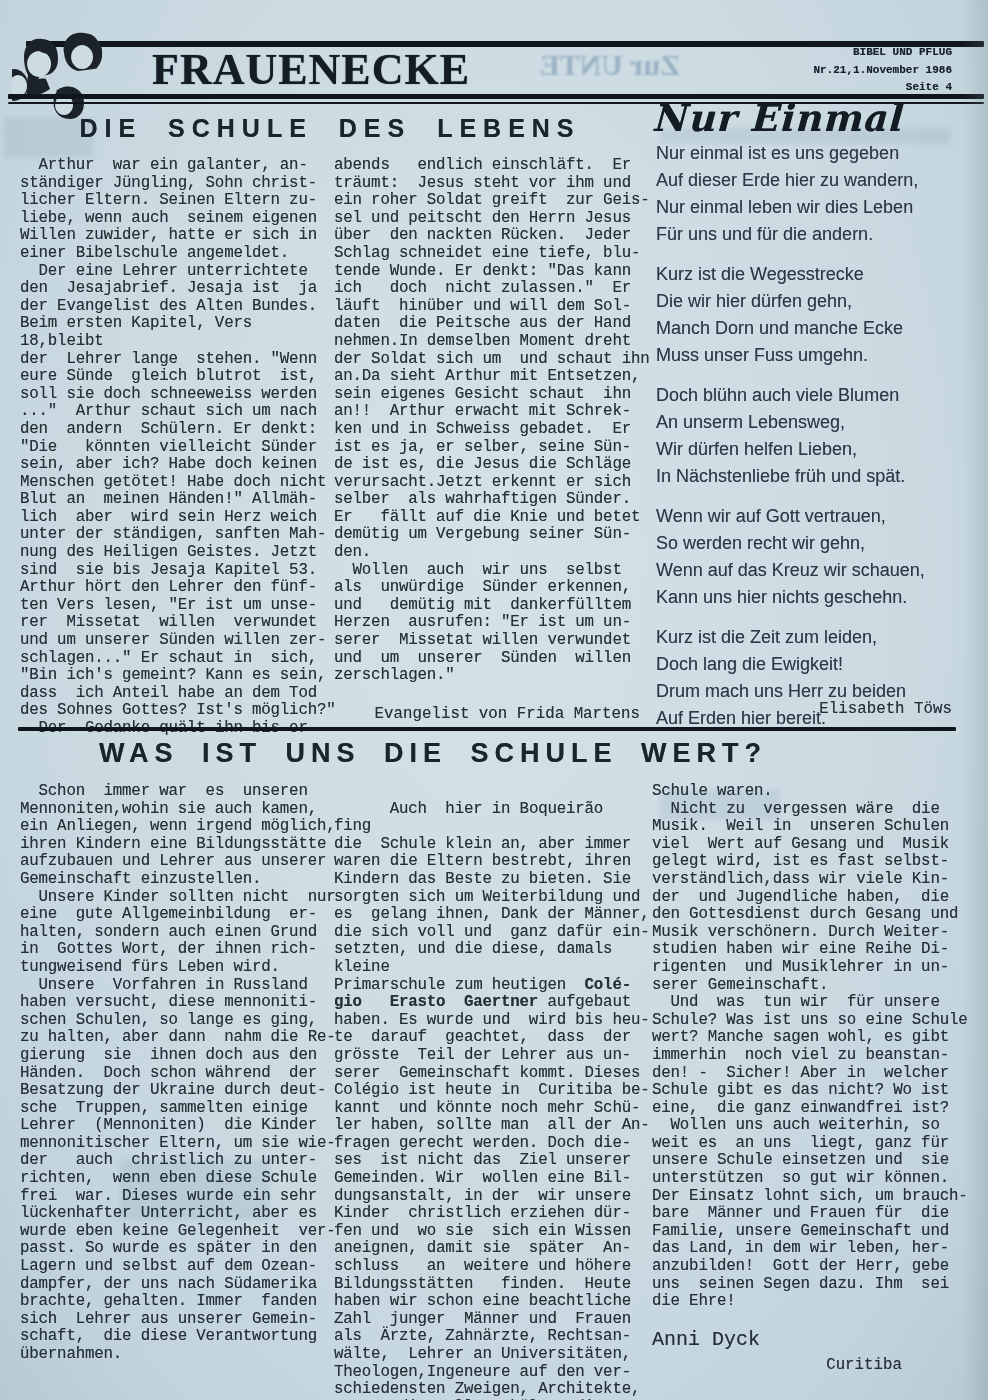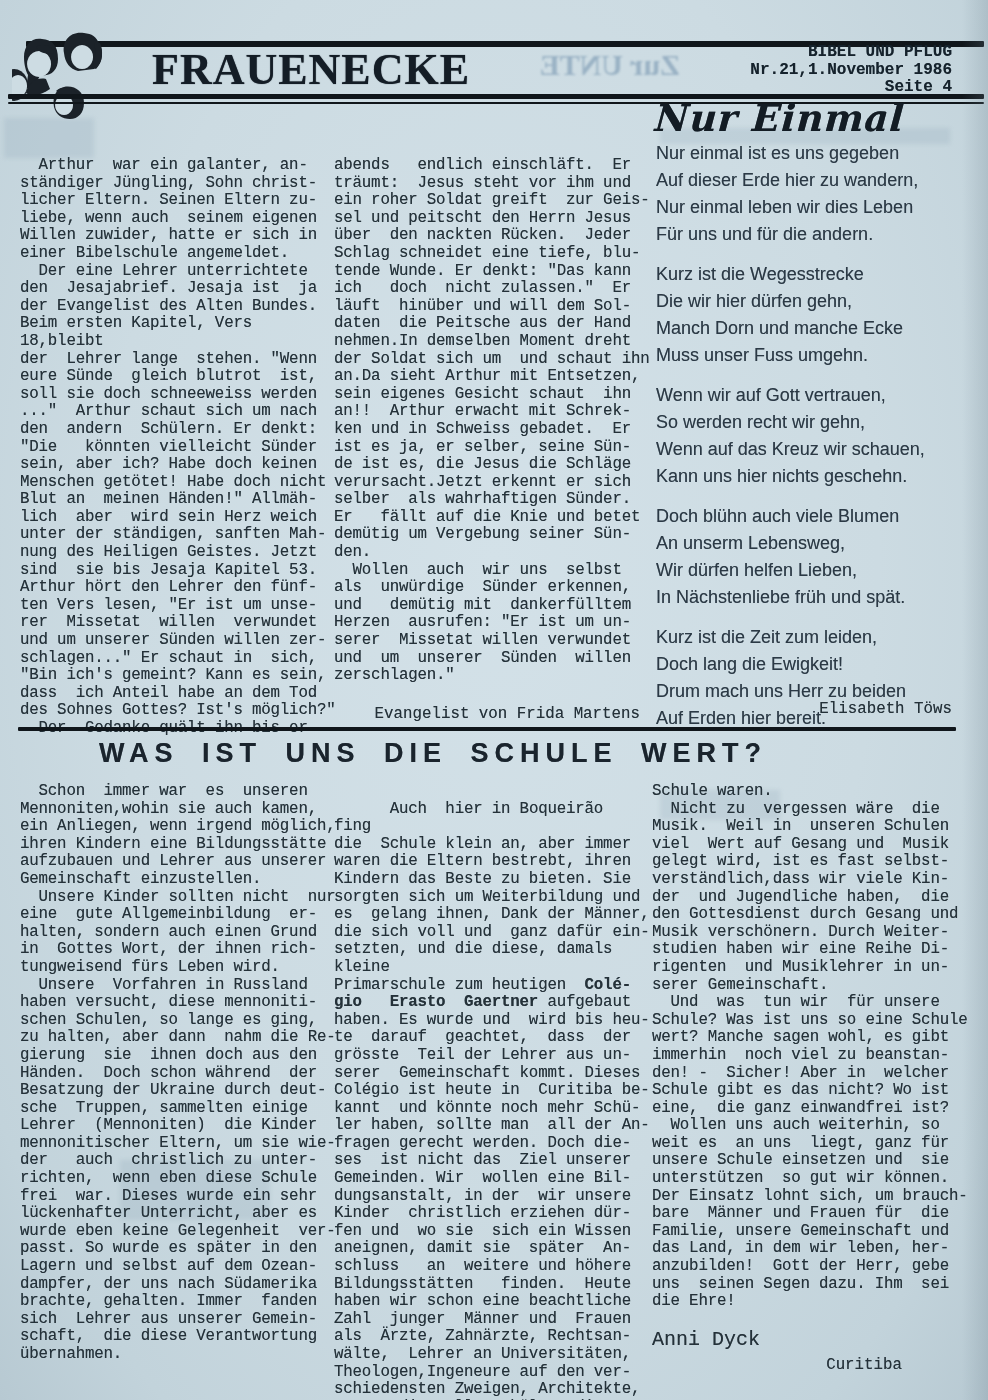--- a/index.html
+++ b/index.html
@@ -35,21 +35,21 @@
     text-shadow:0 0 .6px rgba(20,30,40,.6);
   }
   .masthead-title{
     position:absolute;left:152px;top:44px;
     font-family:"Liberation Serif","DejaVu Serif",serif;
     font-weight:700;font-size:44px;letter-spacing:1px;color:#141d26;
     text-shadow:0 0 1px rgba(15,25,35,.8);
   }
   .masthead-right{
     position:absolute;right:36px;top:44px;text-align:right;
-    font-weight:700;font-size:16px;line-height:17.5px;color:#15222c;
+    font-weight:700;font-size:11px;line-height:17.5px;color:#15222c;
   }
   .poem-title{
     position:absolute;left:640px;top:96px;width:280px;text-align:center;
     font-family:"DejaVu Serif",serif;font-style:italic;font-weight:700;
     font-size:37px;color:#131c24;letter-spacing:1px;
     transform:skewX(-4deg);
     text-shadow:0 0 .6px rgba(15,25,35,.7);
   }
   .poem{
     position:absolute;left:656px;top:140px;width:302px;
@@ -101,20 +101,21 @@
   </div>
   <div class="masthead-title">FRAUENECKE</div>
   <div class="masthead-right mono">
     <div>BIBEL UND PFLUG</div>
     <div>Nr.21,1.November 1986</div>
     <div>Seite 4</div>
   </div>
   <div class="rule" style="left:8px;top:94px;width:976px;height:5px;"></div>
   <div class="rule" style="left:8px;top:102px;width:976px;height:2px;"></div>
 
+  <div class="headline" style="left:0;top:114px;width:660px;font-size:25px;letter-spacing:7px;word-spacing:12px;">DIE SCHULE DES LEBENS</div>
   <div class="bodycol mono" style="left:20px;top:157px;">  Arthur  war ein galanter, an-
 ständiger Jüngling, Sohn christ-
 licher Eltern. Seinen Eltern zu-
 liebe, wenn auch  seinem eigenen
 Willen zuwider, hatte er sich in
 einer Bibelschule angemeldet.
   Der eine Lehrer unterrichtete
 den  Jesajabrief. Jesaja ist  ja
 der Evangelist des Alten Bundes.
 Beim ersten Kapitel, Vers 18,bleibt
@@ -175,28 +176,28 @@
   <div class="poem-title">Nur Einmal</div>
   <div class="poem">
     <div class="stanza">Nur einmal ist es uns gegeben
 Auf  dieser Erde hier zu wandern,
 Nur einmal leben wir dies Leben
 Für uns und für die andern.</div>
     <div class="stanza">Kurz ist die Wegesstrecke
 Die wir hier dürfen gehn,
 Manch Dorn und manche Ecke
 Muss unser Fuss umgehn.</div>
+    <div class="stanza">Doch blühn auch viele Blumen
+An unserm Lebensweg,
+Wir dürfen helfen Lieben,
+In Nächstenliebe früh und spät.</div>
     <div class="stanza">Wenn wir auf Gott vertrauen,
 So werden recht wir gehn,
 Wenn auf das Kreuz wir schauen,
 Kann uns hier nichts geschehn.</div>
-    <div class="stanza">Doch blühn auch viele Blumen
-An unserm Lebensweg,
-Wir dürfen helfen Lieben,
-In Nächstenliebe früh und spät.</div>
     <div class="stanza">Kurz ist die Zeit zum leiden,
 Doch lang die Ewigkeit!
 Drum mach uns Herr zu beiden
 Auf Erden hier bereit.</div>
   </div>
   <div class="mono sig" style="position:absolute;left:656px;top:700px;width:296px;text-align:right;font-size:15.8px;">Elisabeth Töws</div>
 
   <div class="rule" style="left:18px;top:727px;width:938px;height:4px;"></div>
 
   <div class="headline" style="left:0;top:738px;width:866px;font-size:27px;letter-spacing:6px;word-spacing:10px;">WAS IST UNS DIE SCHULE WERT?</div>

